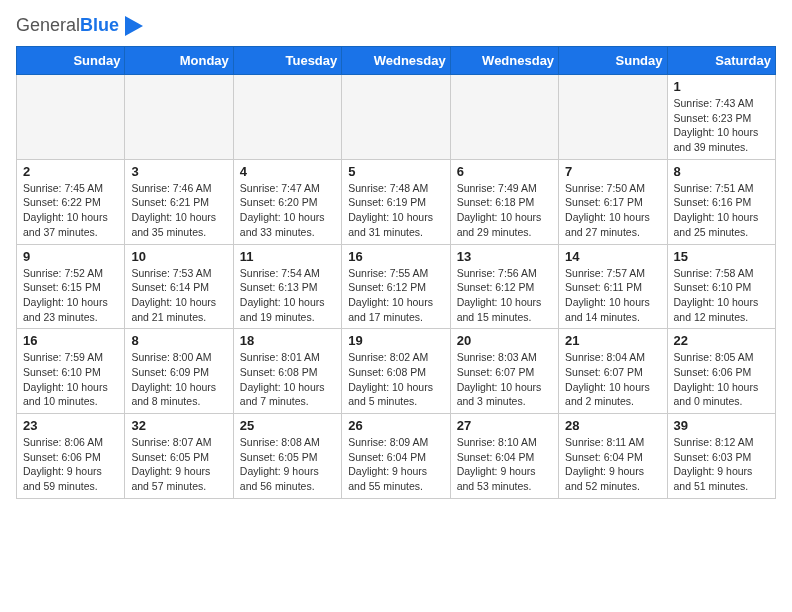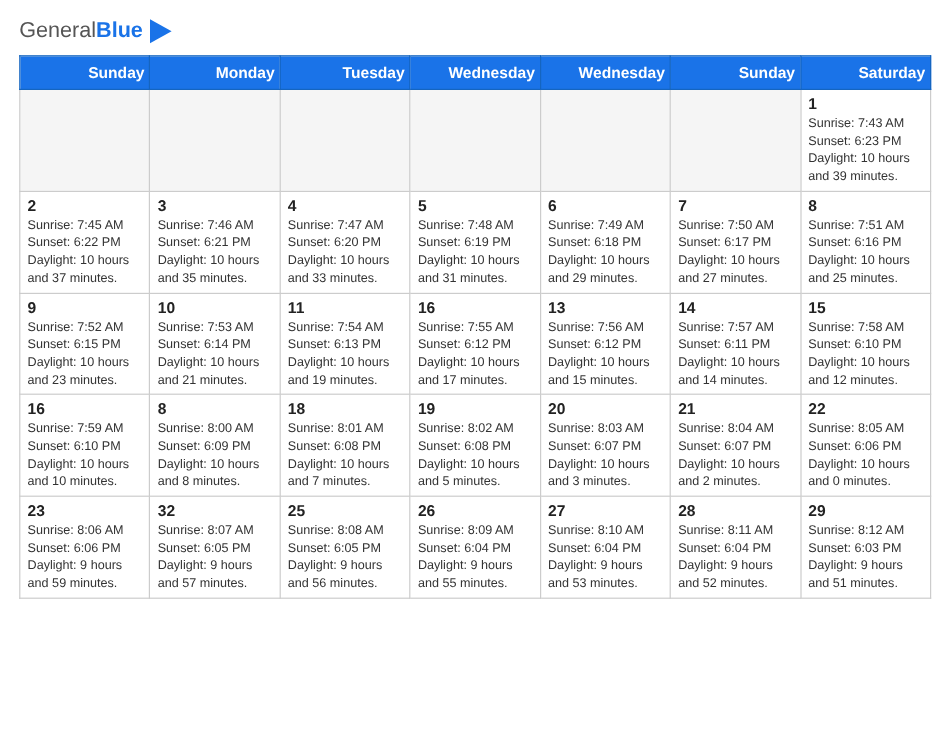--- a/index.html
+++ b/index.html
@@ -290,20 +290,20 @@
 Sunset: 6:04 PM
 Daylight: 9 hours and 53 minutes.</div>
         </td>
         <td>
           <div class="day-number">28</div>
           <div class="day-info">Sunrise: 8:11 AM
 Sunset: 6:04 PM
 Daylight: 9 hours and 52 minutes.</div>
         </td>
         <td>
-          <div class="day-number">29</div>
+          <div class="day-number">39</div>
           <div class="day-info">Sunrise: 8:12 AM
 Sunset: 6:03 PM
 Daylight: 9 hours and 51 minutes.</div>
         </td>
       </tr>
     </tbody>
 </table>
 
 </body></html>

